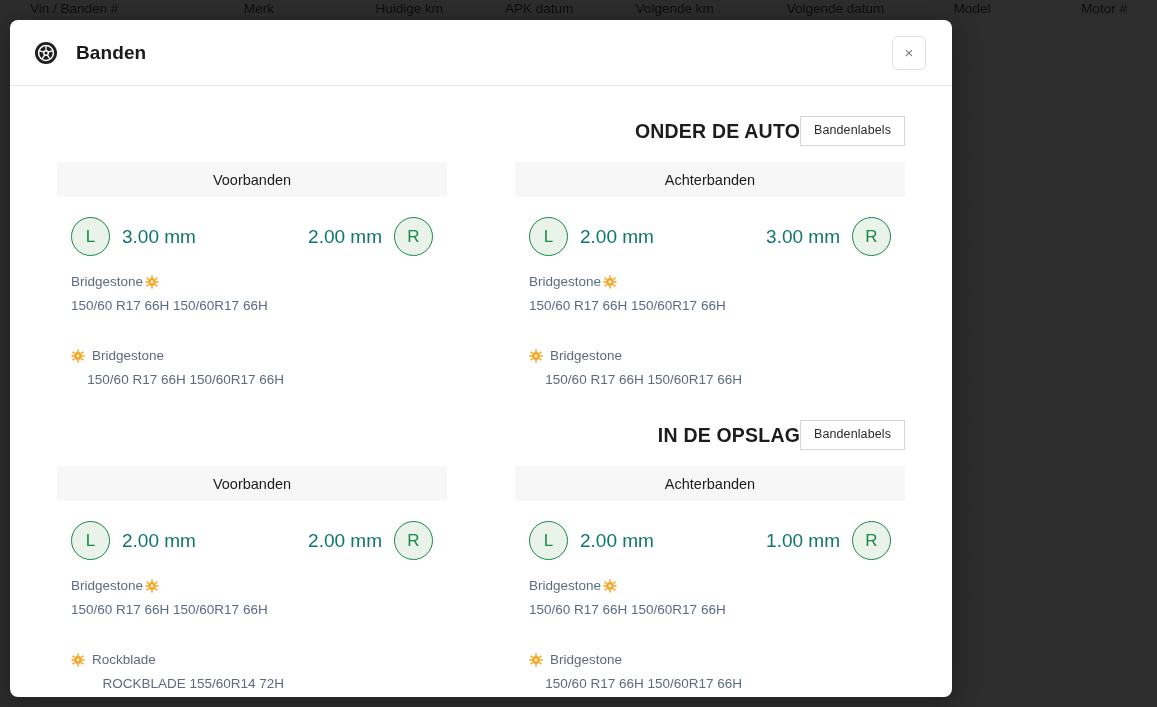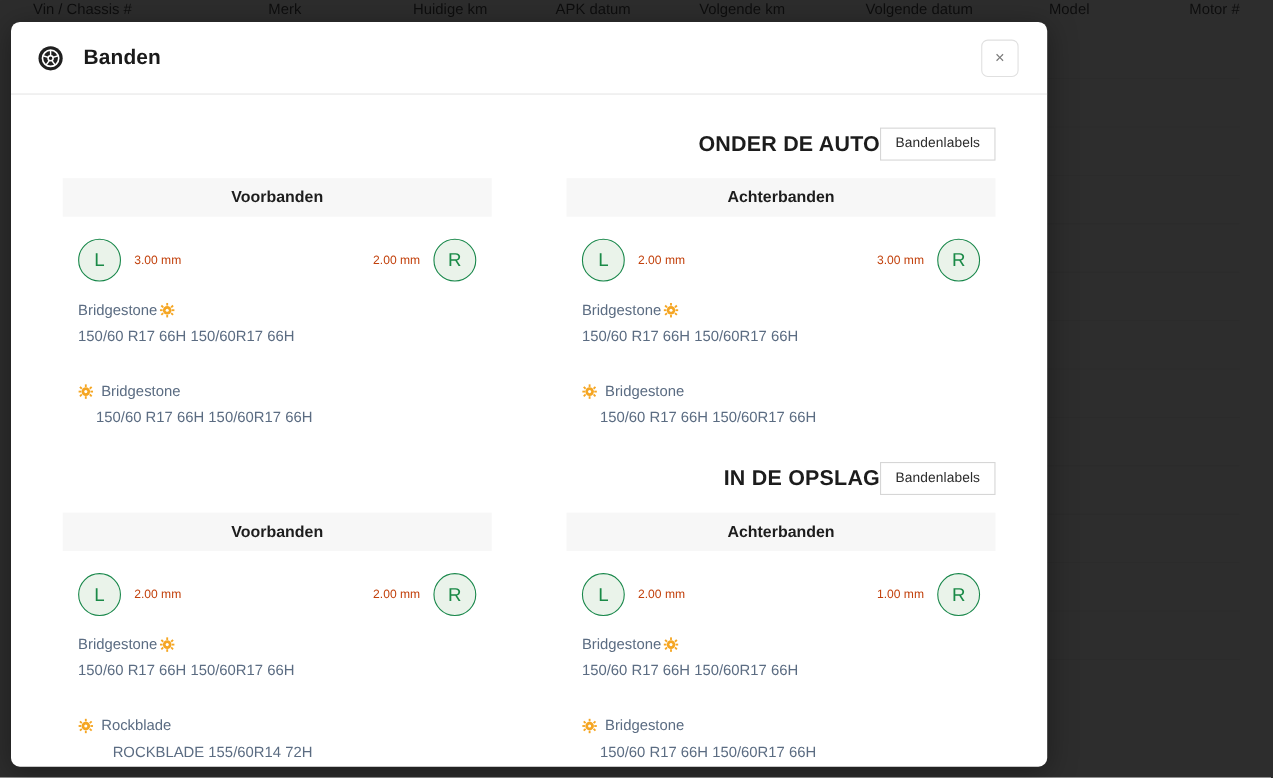--- a/index.html
+++ b/index.html
@@ -151,21 +151,21 @@
   }
   .axle { flex: 1 1 0; min-width: 0; }
 
   .axle-title-bar {
     background: #f7f7f7;
     height: 35px;
     display: flex;
     align-items: center;
     justify-content: center;
     font-size: 14.5px;
-    font-weight: 700;
+    font-weight: 400;
     color: #1d1d1d;
     text-align: right;
   }
 
   .tyre-row {
     display: flex;
     align-items: center;
     justify-content: space-between;
     padding: 20px 14px 0 14px;
   }
@@ -179,22 +179,22 @@
     border: 1.6px solid #18874a;
     background: #eaf3ea;
     color: #1a8a47;
     font-size: 17px;
     display: flex;
     align-items: center;
     justify-content: center;
     flex: 0 0 39px;
   }
   .depth {
-    font-size: 11px;
-    color: #c2410c;
+    font-size: 19px;
+    color: #0f766e;
   }
 
   .spec-row {
     display: flex;
     justify-content: space-between;
     padding: 14px 14px 0 14px;
     gap: 26px;
     flex-direction: column;
   }
   .spec {
@@ -219,21 +219,21 @@
   .sun-icon { display: block; width: 14px; height: 14px; flex: 0 0 14px; }
   .size-line { word-break: break-word; }
 </style>
 </head>
 <body>
 
 <div id="app">
 
   <div class="bg-table">
     <div class="bg-header-row">
-      <div class="bg-col" style="width:218px">Vin / Chassis #</div>
+      <div class="bg-col" style="width:218px">Vin / Banden #</div>
       <div class="bg-col" style="width:134px">Merk</div>
       <div class="bg-col" style="width:132px">Huidige km</div>
       <div class="bg-col" style="width:133px">APK datum</div>
       <div class="bg-col" style="width:154px">Volgende km</div>
       <div class="bg-col" style="width:170px">Volgende datum</div>
       <div class="bg-col" style="width:130px">Model</div>
       <div class="bg-col">Motor #</div>
     </div>
     <div class="bg-rows">
       <div class="bg-row">

